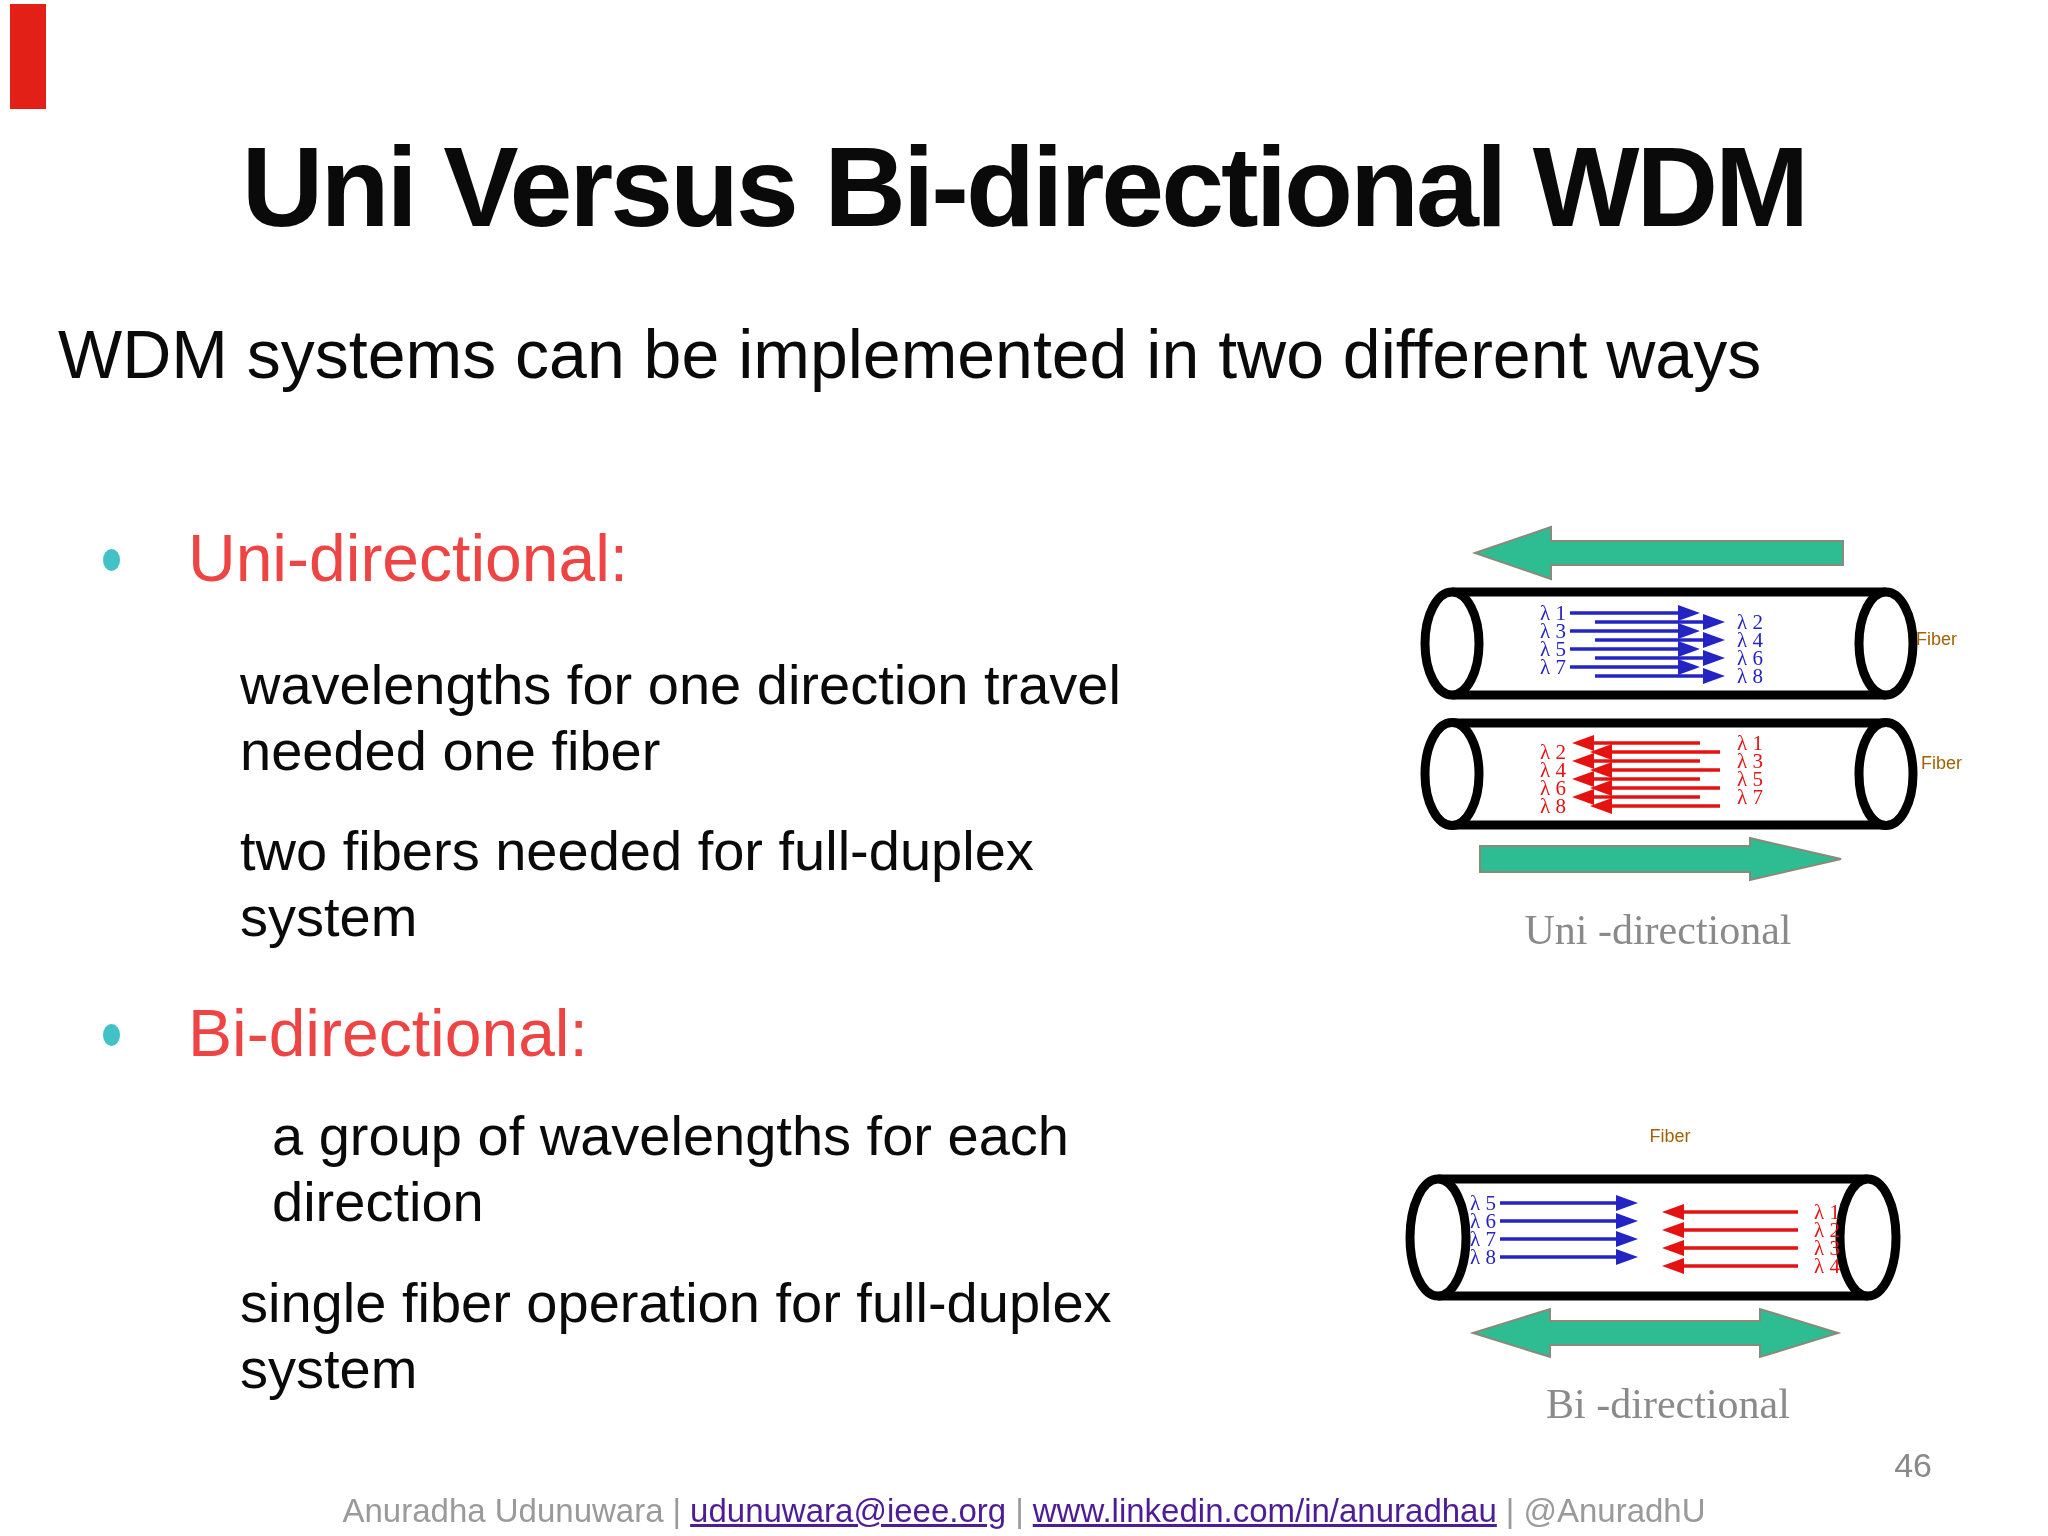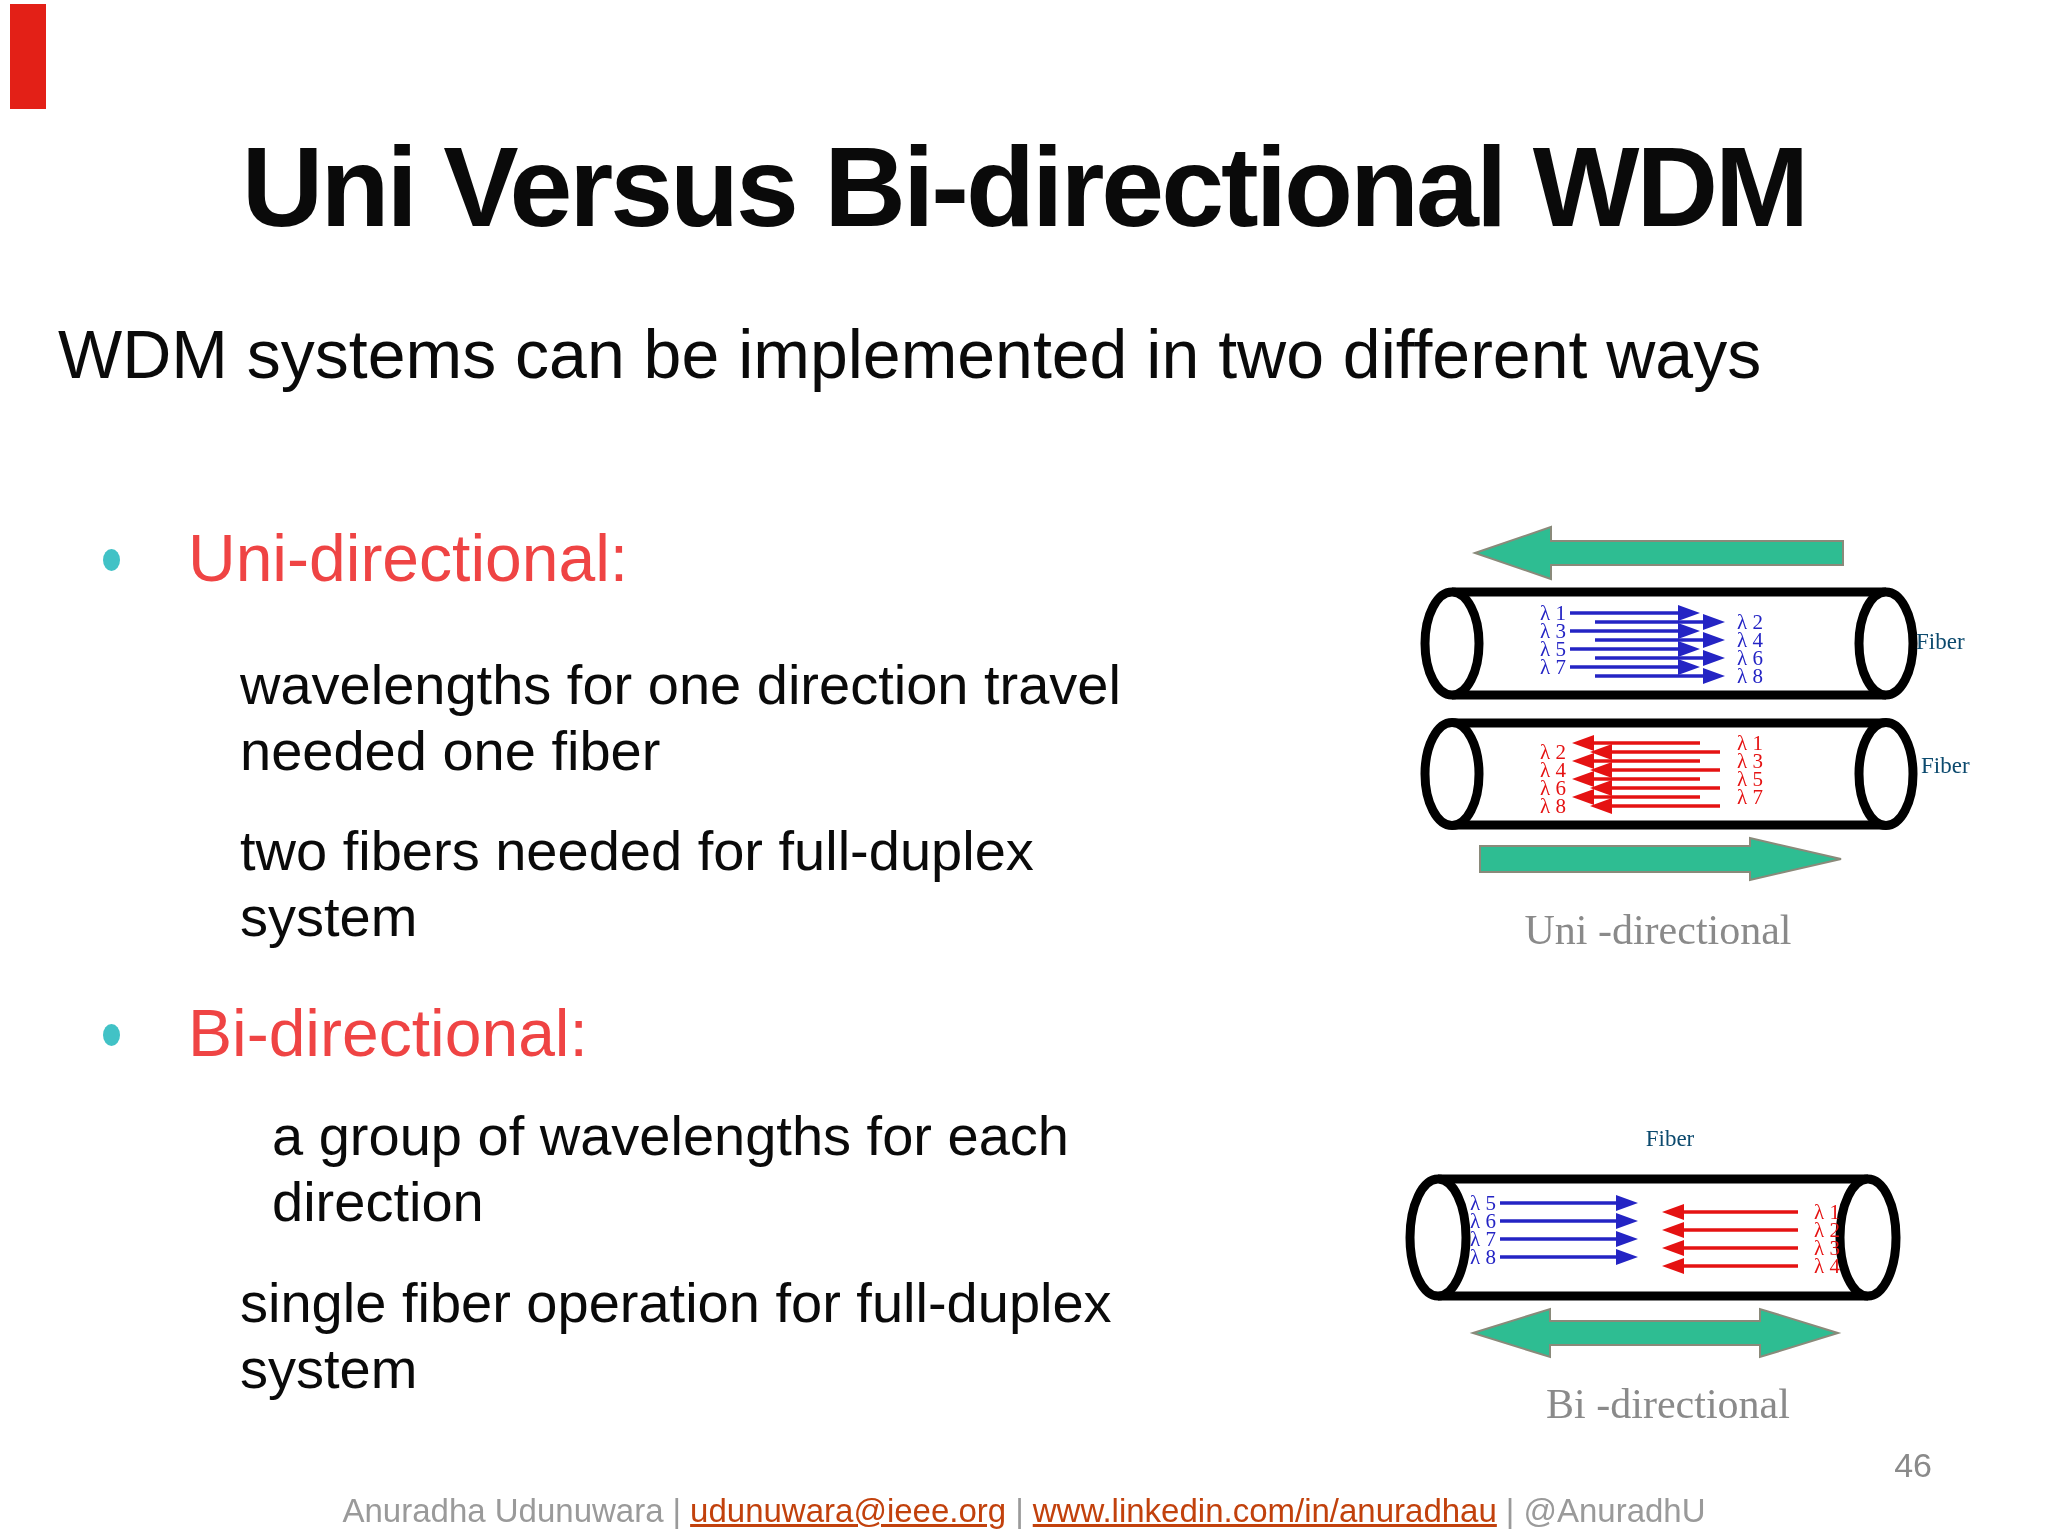--- a/index.html
+++ b/index.html
@@ -4,26 +4,26 @@
 <style>
   html,body{margin:0;padding:0;width:2048px;height:1536px;background:#ffffff;overflow:hidden;}
   .slide{position:relative;width:2048px;height:1332px;background:#ffffff;font-family:"Liberation Sans",sans-serif;color:#111;}
   .accent-bar{position:absolute;left:10px;top:4px;width:36px;height:105px;background:#e32017;}
   .title{position:absolute;left:0;top:122px;width:2048px;text-align:center;font-size:113px;font-weight:bold;letter-spacing:-3px;color:#0a0a0a;white-space:nowrap;}
   .subtitle{position:absolute;left:58px;top:315px;font-size:68px;color:#0a0a0a;white-space:nowrap;}
   .bullet-dot{position:absolute;width:17px;height:22px;border-radius:50%;background:#41c2c6;}
   .bullet-label{position:absolute;left:188px;font-size:66px;color:#ef4444;white-space:nowrap;}
   .subpara{position:absolute;left:240px;font-size:56px;line-height:66px;color:#0a0a0a;white-space:nowrap;}
   .diagram-svg{position:absolute;}
-  .fiber-label{position:absolute;font-family:Liberation Serif, serif;font-size:23px;color:#0c4a6e;}
+  .fiber-label{position:absolute;font-family:Liberation Sans, sans-serif;font-size:18px;color:#a16207;}
   .diagram-caption{position:absolute;width:400px;text-align:center;font-family:"Liberation Serif",serif;font-size:42px;color:#8a8a8a;white-space:nowrap;}
   .page-number{position:absolute;left:1852px;top:1446px;width:80px;text-align:right;font-size:34px;color:#8a8a8a;}
   .footer{position:absolute;left:0;top:1492px;width:2048px;text-align:center;font-size:33px;color:#9a9a9a;white-space:nowrap;}
   .footer .sep{margin:0 9px;color:#9a9a9a;}
-  .footer a{color:#c2410c;text-decoration:underline;cursor:pointer;}
+  .footer a{color:#4c1d95;text-decoration:underline;cursor:pointer;}
   .lambda-blue{font-family:"Liberation Serif",serif;font-size:21px;fill:#2424c4;}
   .lambda-red{font-family:"Liberation Serif",serif;font-size:21px;fill:#e51212;}
 </style>
 </head>
 <body>
 
 <div class="slide">
 
   <div class="accent-bar"></div>
 

